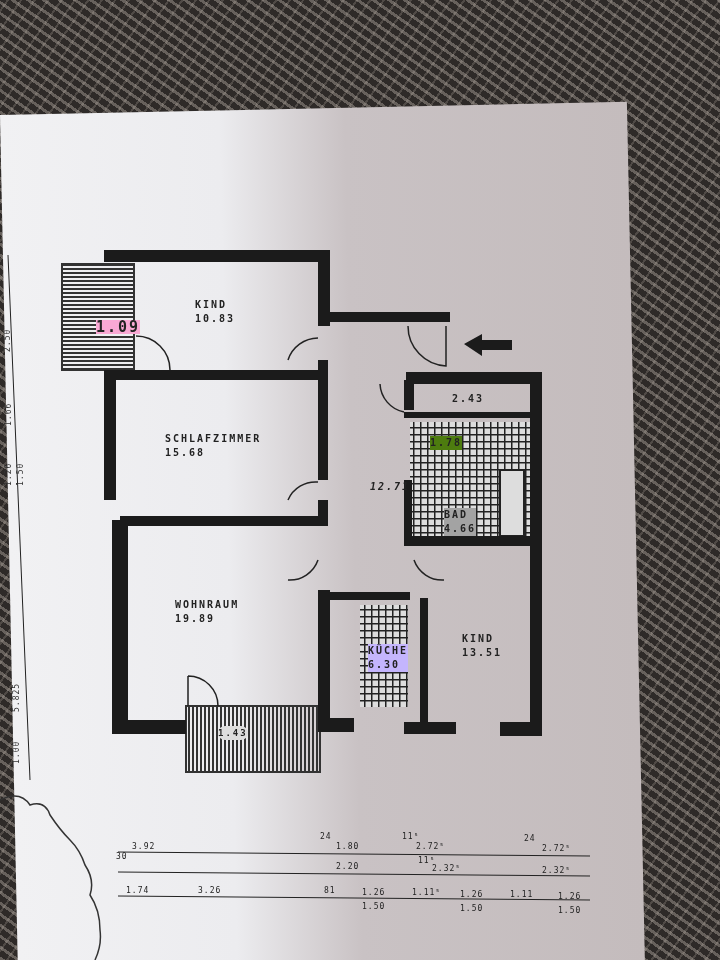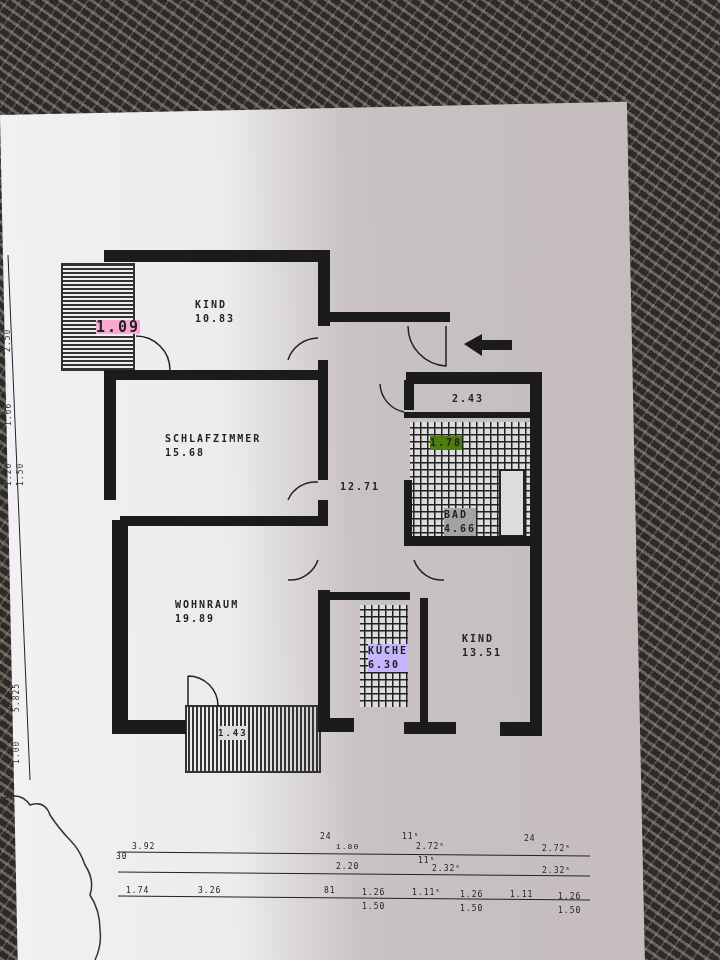--- a/index.html
+++ b/index.html
@@ -103,21 +103,21 @@
     <span>10.83</span>
   </div>
   <div class="label" style="left:165px;top:432px;">
     <span>SCHLAFZIMMER</span>
     <span>15.68</span>
   </div>
   <div class="label" style="left:175px;top:598px;">
     <span>WOHNRAUM</span>
     <span>19.89</span>
   </div>
-  <div class="label" style="left:340px;top:480px;">
+  <div class="label" style="left:370px;top:480px;font-style:italic;">
     <span>12.71</span>
   </div>
   <div class="label" style="left:452px;top:392px;">
     <span>2.43</span>
   </div>
   <div class="label" style="left:430px;top:436px;background:#4d7c0f;">
     <span>1.78</span>
   </div>
   <div class="label" style="left:444px;top:508px;background:#a3a3a3;">
     <span>BAD</span>
@@ -125,26 +125,26 @@
   </div>
   <div class="label" style="left:368px;top:644px;background:#c4b5fd;">
     <span>KÜCHE</span>
     <span>6.30</span>
   </div>
   <div class="label" style="left:462px;top:632px;">
     <span>KIND</span>
     <span>13.51</span>
   </div>
   <div class="label" style="left:80px;top:320px;background:#f9a8d4;font-size:15px;margin-left:16px;">1.09</div>
-  <div class="label" style="left:218px;top:726px;background:#ddd;font-size:9px;">1.43</div>
+  <div class="label" style="left:218px;top:726px;background:#ddd;font-size:9px;border-radius:7px;">1.43</div>
 
   <div class="dim" style="left:116px;top:832px;margin-top:20px;">30</div>
   <div class="dim" style="left:132px;top:842px;">3.92</div>
   <div class="dim" style="left:320px;top:832px;">24</div>
-  <div class="dim" style="left:336px;top:842px;font-family:Liberation Mono, monospace;">1.80</div>
+  <div class="dim" style="left:336px;top:842px;">1.80</div>
   <div class="dim" style="left:402px;top:832px;">11⁵</div>
   <div class="dim" style="left:416px;top:842px;">2.72⁵</div>
   <div class="dim" style="left:524px;top:834px;">24</div>
   <div class="dim" style="left:542px;top:844px;">2.72⁵</div>
 
   <div class="dim" style="left:336px;top:862px;">2.20</div>
   <div class="dim" style="left:418px;top:856px;">11⁵</div>
   <div class="dim" style="left:432px;top:864px;">2.32⁵</div>
   <div class="dim" style="left:542px;top:866px;">2.32⁵</div>
 

